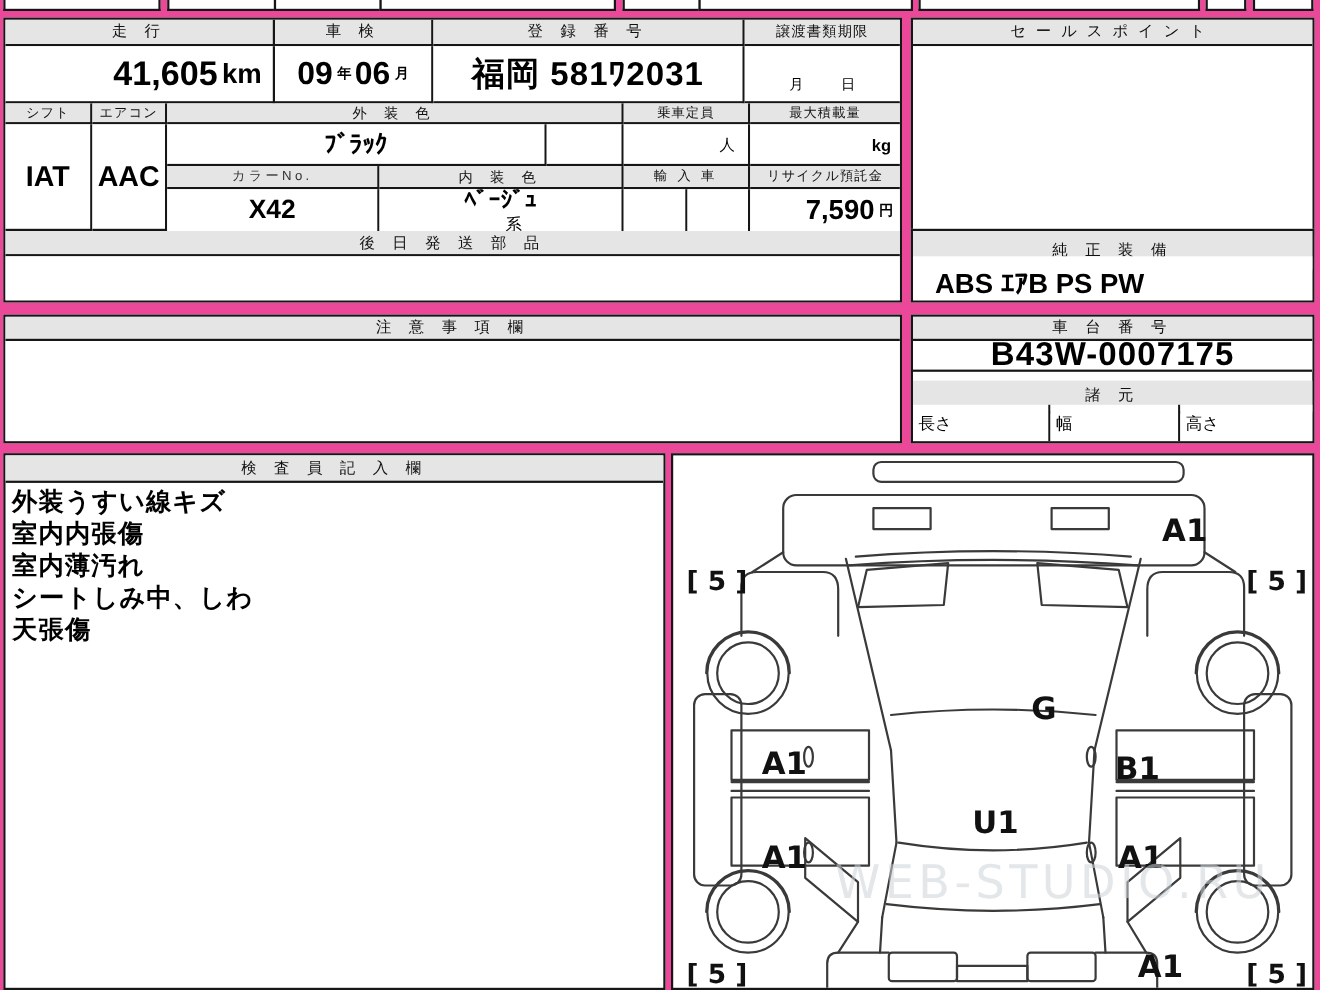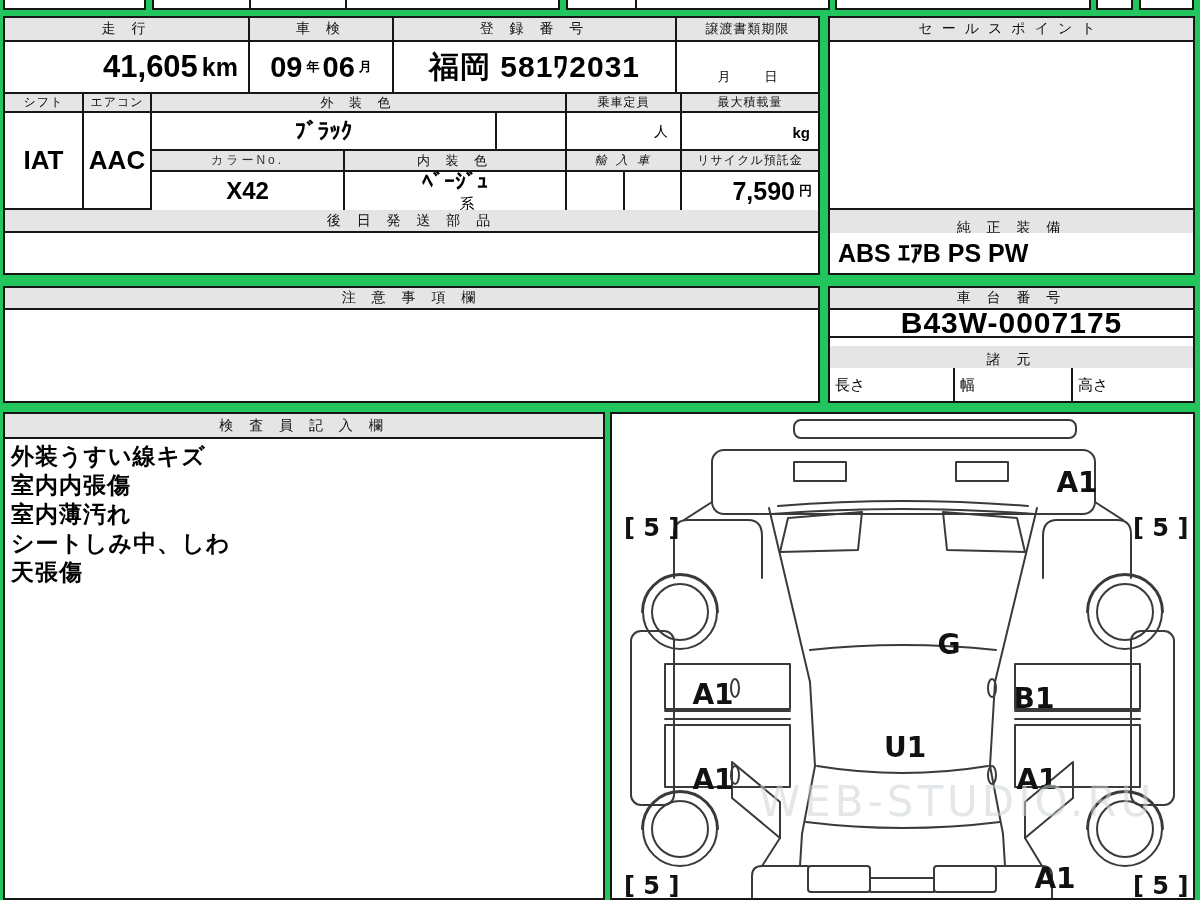--- a/index.html
+++ b/index.html
@@ -1,16 +1,16 @@
 <!DOCTYPE html>
 <html><head>
 <meta charset="utf-8">
 <style>
   html,body{margin:0;padding:0;background:#c8c8c8;}
-  .page{position:relative;width:1200px;height:900px;background:#22c55e;overflow:hidden;
+  .page{position:relative;width:1200px;height:900px;background:#ec4899;overflow:hidden;
         font-family:"Liberation Sans","DejaVu Sans",sans-serif;color:#000;}
   .box{position:absolute;box-sizing:border-box;background:#fff;border:2px solid #161616;}
   .c{position:absolute;box-sizing:border-box;background:#fff;border-right:2px solid #161616;border-bottom:2px solid #161616;overflow:hidden;}
   .nbr{border-right:none!important;} .nbb{border-bottom:none!important;}
   .h{background:#e5e5e5;display:flex;align-items:center;justify-content:center;
      font-size:14px;letter-spacing:6px;color:#111;white-space:nowrap;}
   .h.small{font-size:12px;letter-spacing:1px;}
   .v{display:flex;align-items:center;justify-content:center;font-weight:bold;white-space:nowrap;}
   .unit{font-size:14px;font-weight:bold;margin-left:4px;}
   .ts{position:absolute;top:0;height:10px;background:#fff;box-sizing:border-box;
@@ -102,21 +102,21 @@
     <div class="c nbr" style="left:677px;top:95px;width:136px;height:38px;">
       <span style="position:absolute;right:8px;bottom:8px;font-size:15px;font-weight:bold;">kg</span>
     </div>
 
     <div class="c h" style="left:147px;top:133px;width:193px;height:21px;font-size:12px;letter-spacing:3px;color:#333;">
         <span>カラーNo.</span>
       </div>
     <div class="c h" style="left:340px;top:133px;width:222px;height:21px;font-size:13px;">
         <span>内 装 色</span>
       </div>
-    <div class="c h small" style="left:562px;top:133px;width:115px;height:21px;letter-spacing:3px;font-style:italic;">
+    <div class="c h small" style="left:562px;top:133px;width:115px;height:21px;letter-spacing:3px;">
         <span>輸 入 車</span>
       </div>
     <div class="c h small nbr" style="left:677px;top:133px;width:136px;height:21px;">
         <span>リサイクル預託金</span>
       </div>
 
     <div class="c v nbb" style="left:147px;top:154px;width:193px;height:38px;font-size:24px;">
         <span>X42</span>
       </div>
     <div class="c v nbb" style="left:340px;top:154px;width:222px;height:38px;font-size:22px;flex-direction:column;">
@@ -140,21 +140,21 @@
     <div class="c h nbr" style="left:0;top:0;width:363px;height:24px;letter-spacing:9px;">
         <span>セールスポイント</span>
       </div>
     <div class="c nbr nbb" style="left:0;top:24px;width:363px;height:171px;"><span></span></div>
   </div>
 
   <div class="box" style="left:828px;top:208px;width:367px;height:67px;">
     <div class="c h nbr" style="left:0;top:0;width:363px;height:37px;">
         <span>純 正 装 備</span>
       </div>
-    <div class="c v nbr nbb" style="left:0;top:23px;width:363px;height:40px;justify-content:flex-start;padding-left:8px;font-size:25px;letter-spacing:0px;">
+    <div class="c v nbr nbb" style="left:0;top:23px;width:363px;height:40px;justify-content:flex-start;padding-left:20px;font-size:25px;letter-spacing:0px;align-items:flex-end;">
         <span>ABS ｴｱB PS PW</span>
       </div>
   </div>
 
   <div class="box" style="left:3px;top:286px;width:817px;height:117px;">
     <div class="c h nbr" style="left:0;top:0;width:813px;height:22px;">
         <span>注 意 事 項 欄</span>
       </div>
     <div class="c nbr nbb" style="left:0;top:22px;width:813px;height:91px;"><span></span></div>
   </div>

